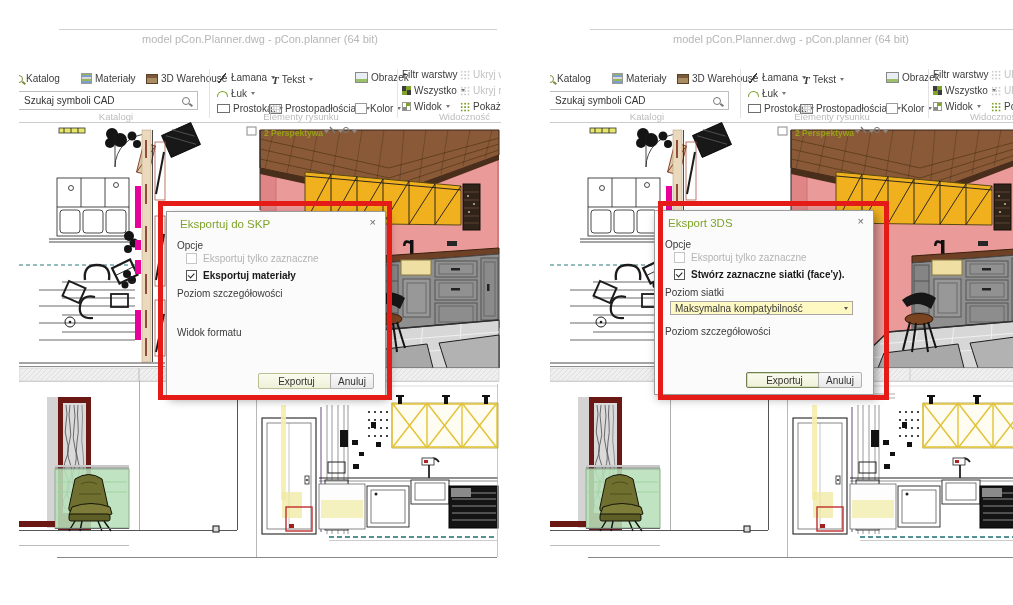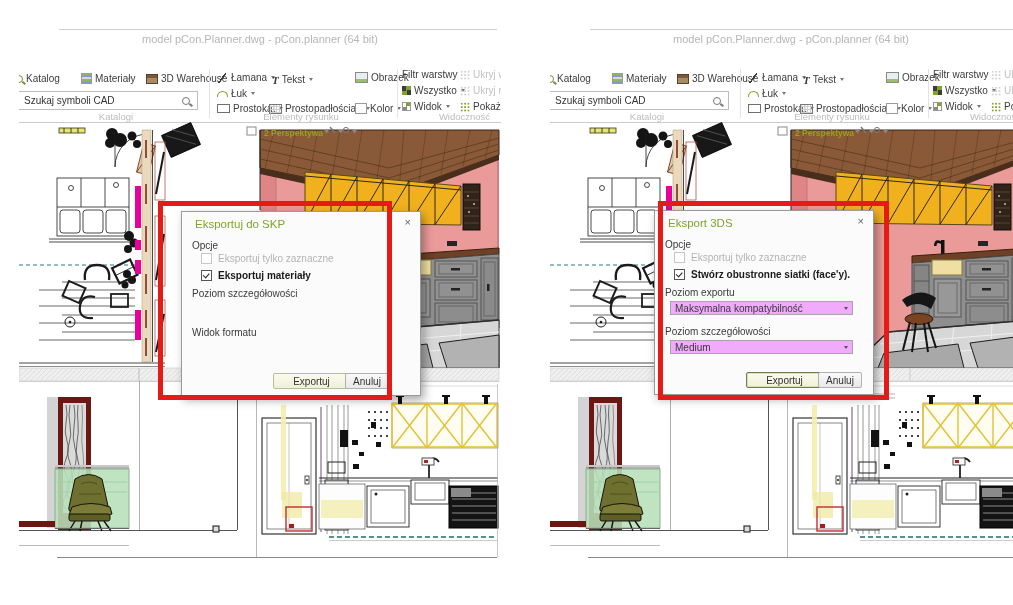--- a/index.html
+++ b/index.html
@@ -32,36 +32,36 @@
   .ic-dots{width:10px;height:10px;background-image:radial-gradient(circle,#7fa32b 1px,transparent 1.3px);background-size:3.4px 3.4px;}
   .ic-dots.gray{background-image:radial-gradient(circle,#cfcfcf 1px,transparent 1.3px);}
   .caret{width:0;height:0;border-left:2.8px solid transparent;border-right:2.8px solid transparent;border-top:3.2px solid #777;display:inline-block;margin-left:1px;}
   .scene{position:absolute;top:122px;left:0;}
   
   .red-box{position:absolute;top:201px;border:5px solid #e41b17;box-sizing:border-box;width:234px;height:199px;z-index:40;pointer-events:none;}
   .p0 .red-box{left:139px;}
   .p1 .red-box{left:108px;width:231px;}
   .dialog{position:absolute;top:211px;width:218px;height:183px;background:#fbfbfb;border:1px solid #9a9a9a;
     box-shadow:3px 4px 9px rgba(0,0,0,.35);z-index:20;font-size:10px;color:#3a3a3a;}
-  .p0 .dialog{left:162px;padding-left:20px;}
+  .p0 .dialog{left:147px;}
   .p1 .dialog{left:104px;top:210px;}
   .dlg-title{position:absolute;left:13px;top:6px;font-size:11.5px;color:#7fa32b;}
   .dlg-close{position:absolute;right:9px;top:4px;font-size:11px;color:#666;}
   .dlg-opcje{position:absolute;left:10px;top:28px;}
   .cb-row{position:absolute;left:19px;display:flex;gap:6px;align-items:center;}
   .cb1{top:41px;color:#b4b4b4;}
   .cb2{top:58px;color:#1a1a1a;font-weight:700;justify-content:space-between;}
   .cb-box{width:9px;height:9px;background:#fff;border:1px solid #c6c6c6;position:relative;flex:0 0 auto;}
   .cb2 .cb-box{border-color:#555;}
   .cb-box.checked::after{content:"";position:absolute;left:1px;top:1.5px;width:5px;height:2.5px;
     border-left:1.6px solid #222;border-bottom:1.6px solid #222;transform:rotate(-48deg);}
   .flabel{position:absolute;left:10px;}
   .flabel.f1{top:76px;}
   .flabel.f2{top:115px;}
-  .combo{position:absolute;left:15px;width:183px;height:14px;border:1px solid #a6a6a6;background:#f0abfc;box-sizing:border-box;}
+  .combo{position:absolute;left:15px;width:183px;height:14px;border:1px solid #a6a6a6;background:#fef9c3;box-sizing:border-box;}
   .combo-1{top:90px;}
   .combo-2{top:129px;}
   .combo-text{display:block;padding:1px 14px 0 4px;font-size:10px;overflow:hidden;white-space:nowrap;}
   .combo .caret.flat{position:absolute;right:4px;top:5px;border-top-color:#555;}
   .combo .arrowbtn{display:none;}
   .p0 .combo-1{background:linear-gradient(#6aaceb,#2d7fd6);border-color:#2a67ad;}
   .p0 .combo-1 .combo-text{color:#fff;}
   .p0 .combo-1 .arrowbtn{display:flex;align-items:center;justify-content:center;position:absolute;right:0;top:0;width:13px;height:100%;
     background:linear-gradient(#fdfdfd,#e3e3e3);border-left:1px solid #a6a6a6;box-sizing:border-box;}
   .dlg-btn{position:absolute;top:161px;height:16px;border:1px solid #b0b0b0;background:linear-gradient(#f9f9f9,#e9e9e9);
@@ -638,30 +638,26 @@
   <div class="dialog">
     <span class="dlg-title">Eksport 3DS</span>
     <span class="dlg-close">×</span>
     <span class="dlg-opcje">Opcje</span>
     <div class="cb-row cb1">
       <span class="cb-box"></span>
       <span>Eksportuj tylko zaznaczne</span>
     </div>
     <div class="cb-row cb2">
       <span class="cb-box checked"></span>
-      <span>Stwórz obustronne siatki (face'y).</span>
+      <span>Stwórz zaznaczne siatki (face'y).</span>
     </div>
-    <span class="flabel f1">Poziom exportu</span>
+    <span class="flabel f1">Poziom siatki</span>
     <div class="combo combo-1">
       <span class="combo-text">Maksymalna kompatybilność</span>
       <span class="caret flat"></span>
 
     </div>
     <span class="flabel f2">Poziom szczegółowości</span>
-    <div class="combo combo-2">
-      <span class="combo-text">Medium</span>
-      <span class="caret flat"></span>
-    </div>
     <button class="dlg-btn btn-export">Exportuj</button>
     <button class="dlg-btn btn-cancel">Anuluj</button>
   </div>
   <div class="red-box"></div>
 </div>
 
 </body></html>

